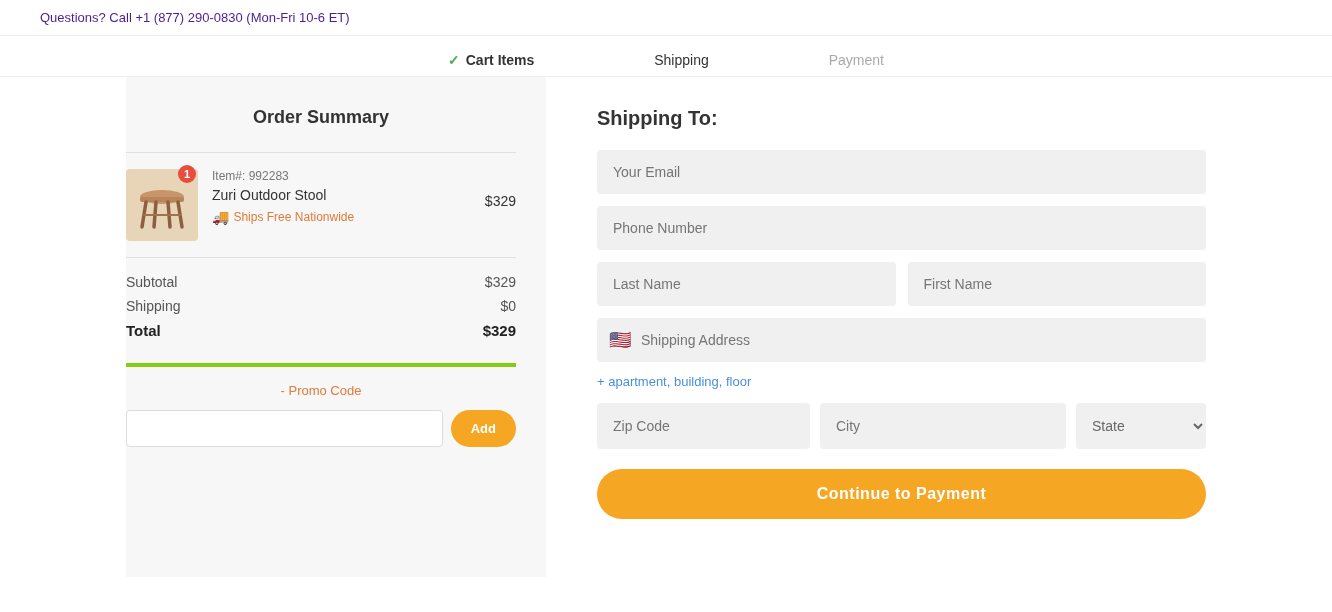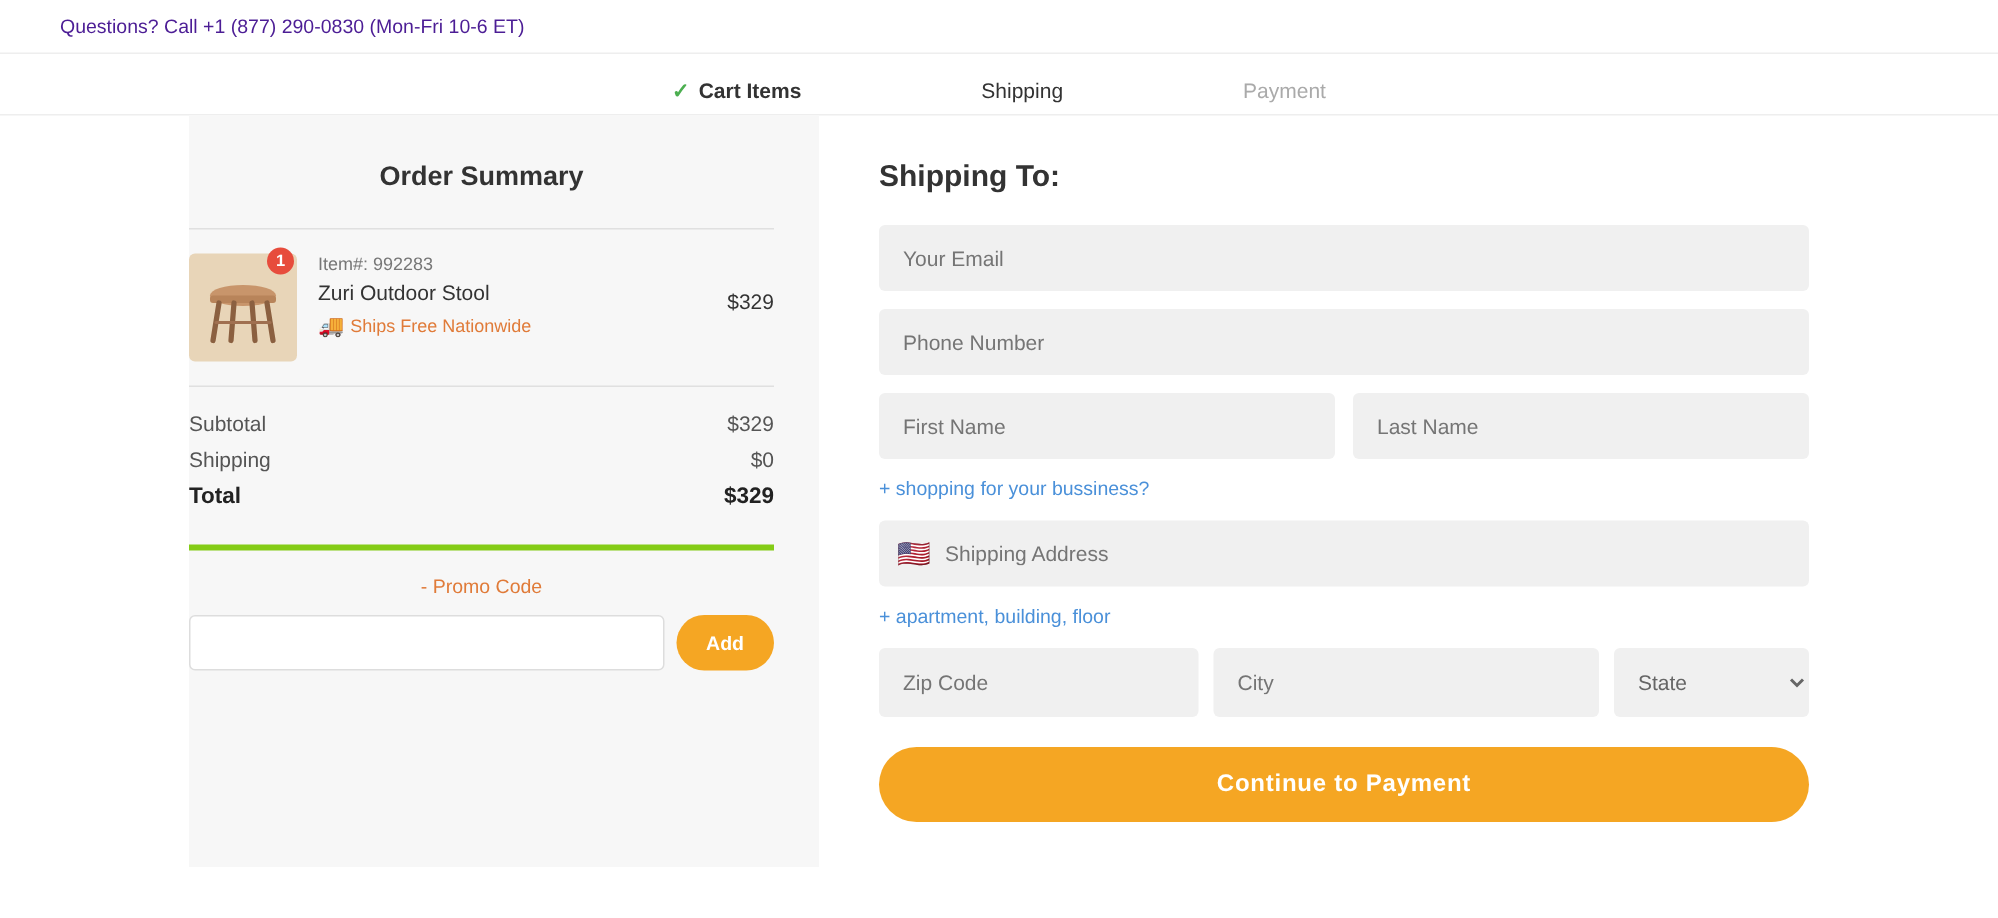--- a/index.html
+++ b/index.html
@@ -66,21 +66,21 @@
       color: #333;
     }
     .step-check {
       color: #4caf50;
       font-size: 14px;
     }
 
     
     .main-content {
       display: flex;
-      gap: 0;
+      gap: 11px;
       padding: 0 60px;
       max-width: 1200px;
       margin: 0 auto;
     }
 
     
     .order-summary-panel {
       flex: 0 0 420px;
       background: #f7f7f7;
       padding: 30px 30px 30px 0;
@@ -420,25 +420,24 @@
     </div>
   </div>
 
   <div class="shipping-panel">
     <div class="shipping-title">Shipping To:</div>
 
     <input type="email" class="form-field" placeholder="Your Email" style="">
     <input type="tel" class="form-field" placeholder="Phone Number" style="">
 
     <div class="form-row">
+      <input type="text" class="form-field form-half" placeholder="Last Name" style="">
       <input type="text" class="form-field form-half" placeholder="First Name" style="">
-      <input type="text" class="form-field form-half" placeholder="Last Name" style="">
-    </div>
-
-    <a class="business-link">+ shopping for your bussiness?</a>
+    </div>
+
 
     <div class="address-field-wrapper">
       <span class="flag-icon">🇺🇸</span>
       <input type="text" class="address-input" placeholder="Shipping Address" style="">
     </div>
 
     <a class="apartment-link">+ apartment, building, floor</a>
 
     <div class="zip-city-state-row">
       <input type="text" class="zip-field" placeholder="Zip Code" style="">

